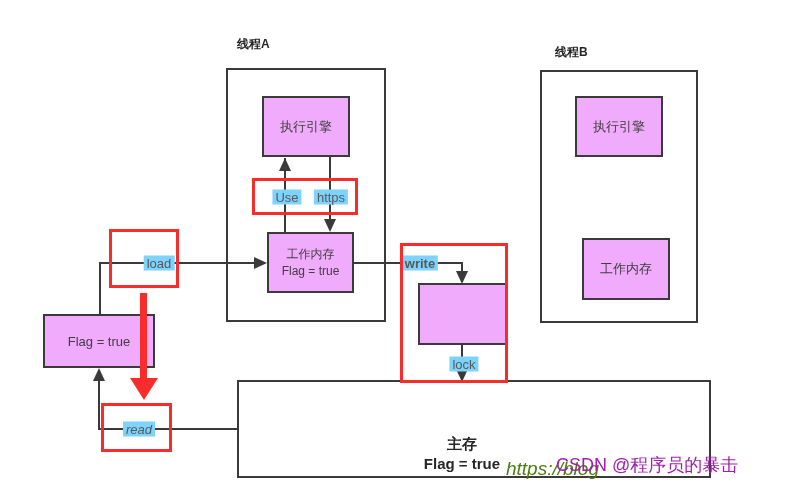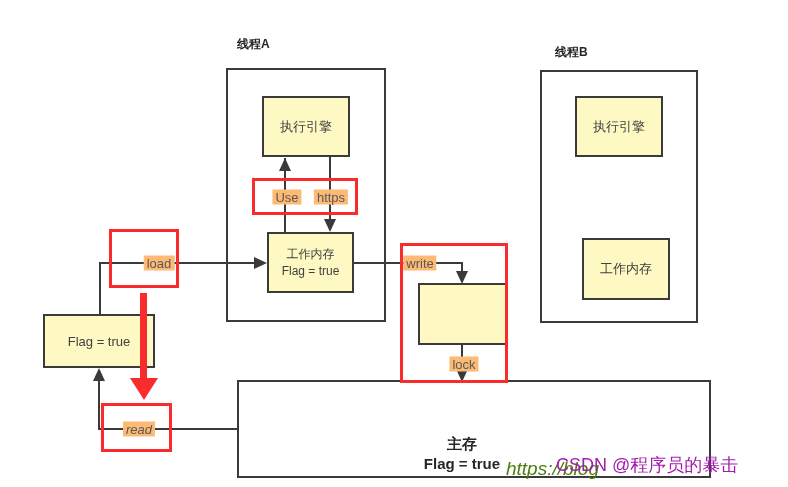--- a/index.html
+++ b/index.html
@@ -1,27 +1,27 @@
 <!DOCTYPE html>
 <html><head>
 <meta charset="utf-8">
 <style>
   html,body{margin:0;padding:0;background:#fff;}
   #canvas{
     position:relative;width:788px;height:487px;background:#ffffff;overflow:hidden;
     font-family:"Liberation Sans",sans-serif;
   }
-  .box{position:absolute;border:2px solid #3a3a3a;background:#fef9c3;box-sizing:border-box;
+  .box{position:absolute;border:2px solid #3a3a3a;background:#f0abfc;box-sizing:border-box;
        display:flex;align-items:center;justify-content:center;flex-direction:column;
        color:#404040;font-size:13px;z-index:2;}
   .bigbox{position:absolute;border:2px solid #3a3a3a;background:transparent;box-sizing:border-box;z-index:1;}
   .redbox{position:absolute;border:3px solid #f92c2c;background:transparent;box-sizing:border-box;z-index:6;}
   .hline{position:absolute;background:#3a3a3a;height:2px;z-index:1;}
   .vline{position:absolute;background:#3a3a3a;width:2px;z-index:1;}
-  .lab{position:absolute;transform:translate(-50%,-50%);background:#fdba74;color:#595959;
+  .lab{position:absolute;transform:translate(-50%,-50%);background:#7dd3fc;color:#595959;
        font-size:13px;padding:0 3px;z-index:4;white-space:nowrap;}
   .title{position:absolute;color:#262626;font-weight:bold;font-size:12px;z-index:2;white-space:nowrap;}
   .arr{position:absolute;width:0;height:0;z-index:3;}
   .arr-up{border-left:6px solid transparent;border-right:6px solid transparent;border-bottom:13px solid #3a3a3a;}
   .arr-down{border-left:6px solid transparent;border-right:6px solid transparent;border-top:13px solid #3a3a3a;}
   .arr-right{border-top:6px solid transparent;border-bottom:6px solid transparent;border-left:13px solid #3a3a3a;}
   .annot{position:absolute;color:#f4453e;font-size:26px;line-height:30px;z-index:5;white-space:pre-line;}
   .redshaft{position:absolute;background:#f92c2c;z-index:7;}
   .redhead{position:absolute;width:0;height:0;border-left:14px solid transparent;
            border-right:14px solid transparent;border-top:22px solid #f92c2c;z-index:7;}
@@ -83,21 +83,21 @@
   <div class="arr arr-up" style="left:93px;top:368px;"></div>
   <div class="lab" style="left:139px;top:429px;font-style:italic;">read</div>
   <div class="redbox" style="left:101px;top:403px;width:71px;height:49px;"></div>
 
   <div class="redshaft" style="left:140px;top:293px;width:7px;height:86px;"></div>
   <div class="redhead" style="left:130px;top:378px;"></div>
 
   <div class="hline" style="left:354px;top:262px;width:109px;"></div>
   <div class="vline" style="left:461px;top:262px;height:12px;"></div>
   <div class="arr arr-down" style="left:456px;top:271px;"></div>
-  <div class="lab" style="left:420px;top:263px;">write</div>
+  <div class="lab" style="left:420px;top:263px;font-weight:bold;">write</div>
 
   <div class="box" style="left:418px;top:283px;width:89px;height:62px;"></div>
 
   <div class="vline" style="left:461px;top:345px;height:26px;"></div>
   <div class="arr arr-down" style="left:456px;top:369px;"></div>
   <div class="lab" style="left:464px;top:364px;">lock</div>
   <div class="redbox" style="left:400px;top:243px;width:108px;height:140px;"></div>
 
   <div class="bigbox" style="left:237px;top:380px;width:474px;height:98px;background:#fff;"></div>
   <div class="mm-text" style="left:237px;top:402px;width:450px;">

